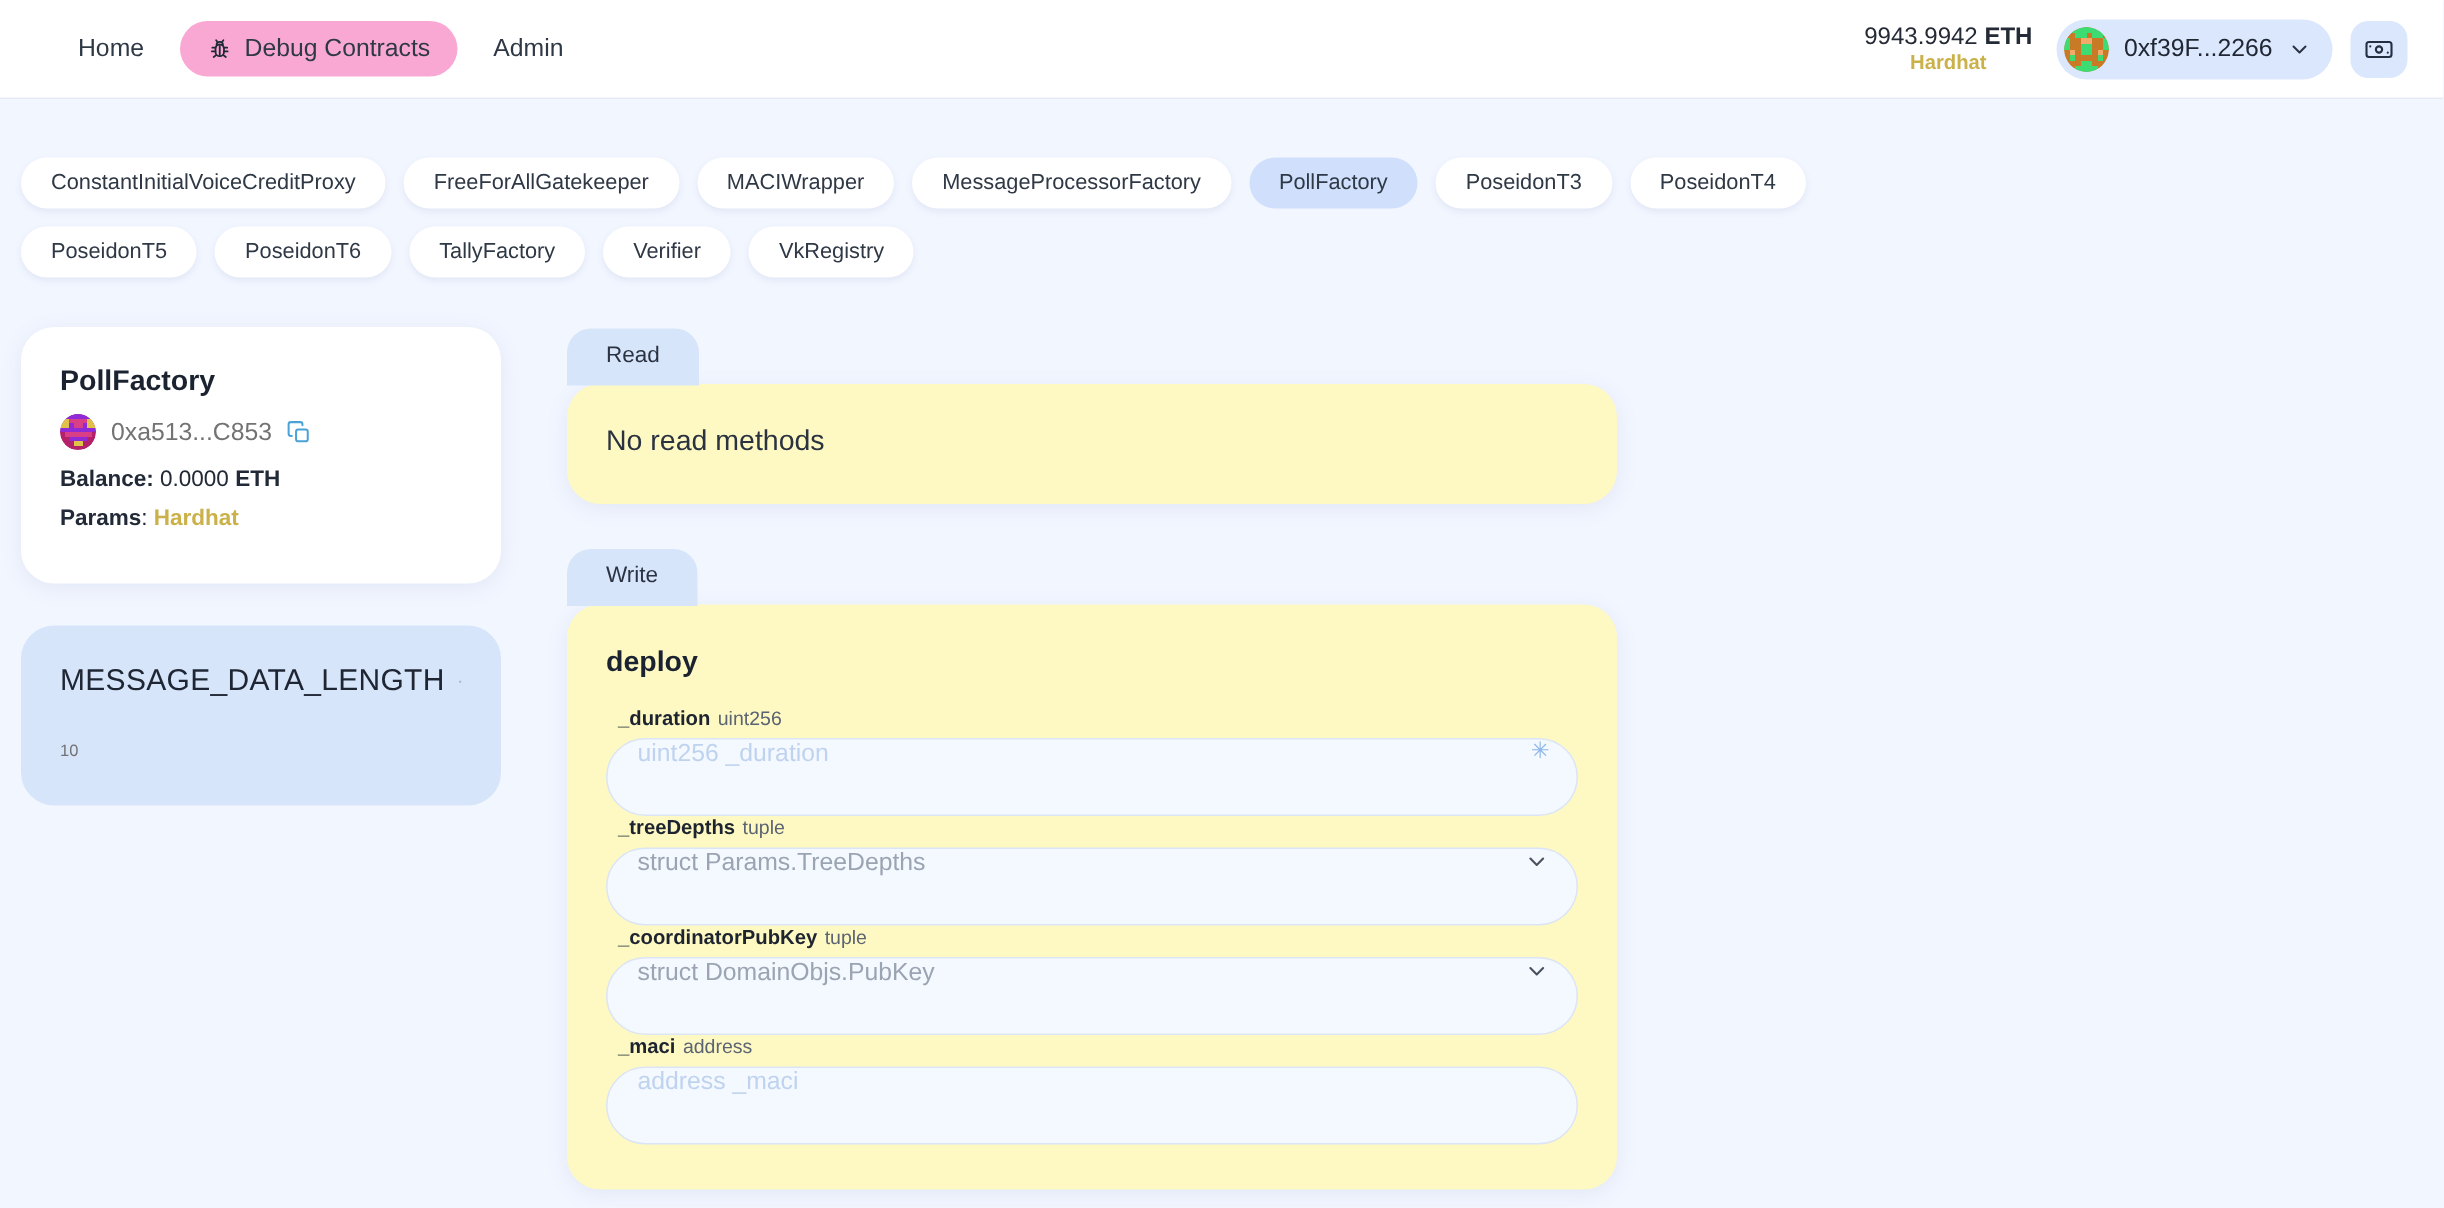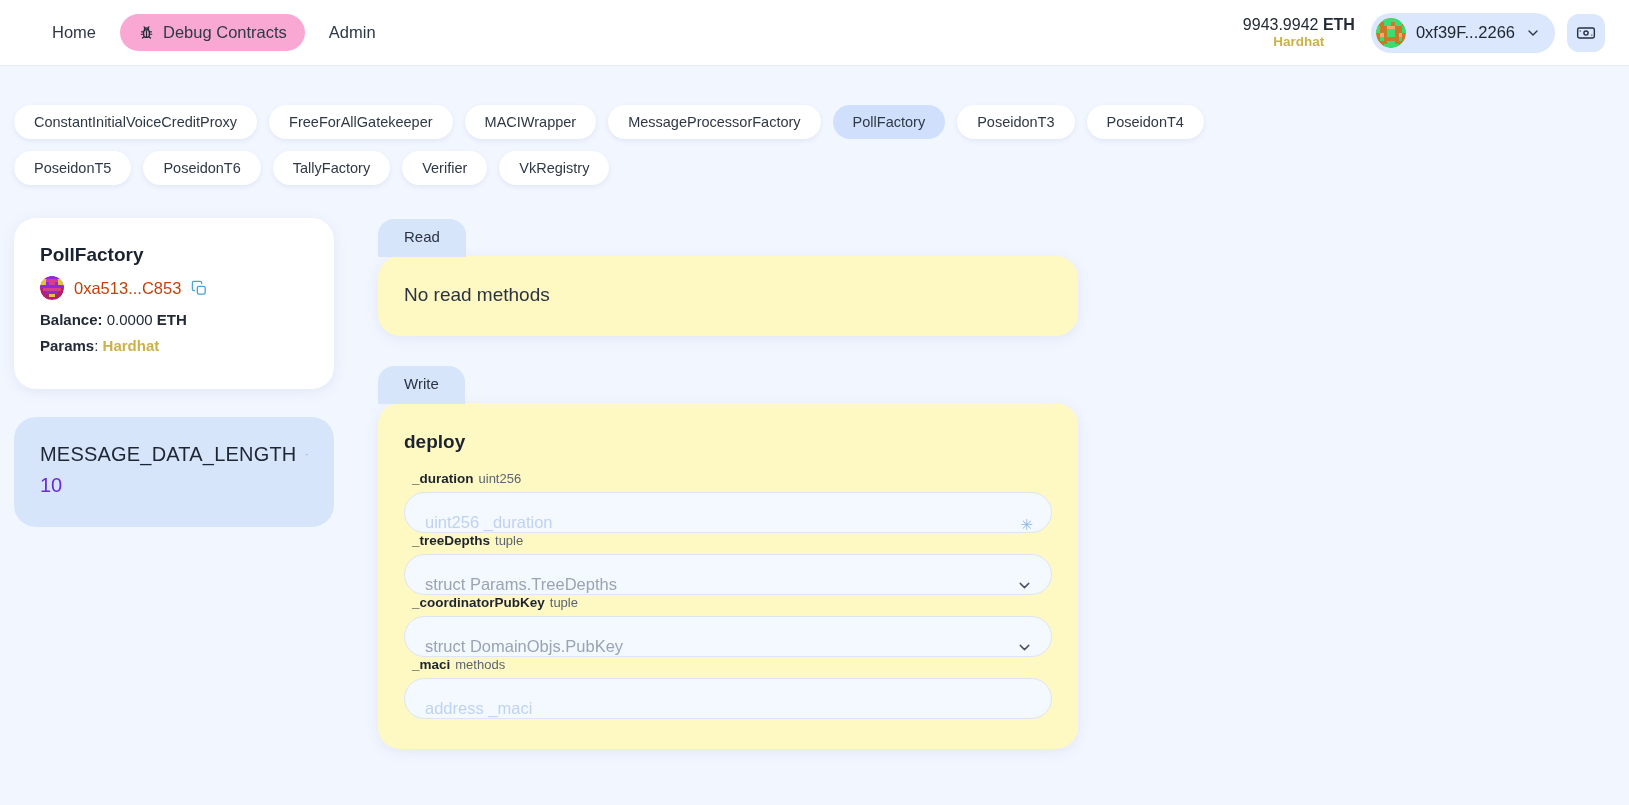--- a/index.html
+++ b/index.html
@@ -92,39 +92,39 @@
   .sidebar { width: 320px; flex: none; }
   .card-white {
     background: #fff;
     border-radius: 22px;
     padding: 26px 0 26px 26px;
     box-shadow: 0 3px 14px rgba(90,110,170,.10);
   }
   .contract-name { font-size: 19px; font-weight: 700; color: #1b2330; margin-bottom: 10px; }
   .addr-row { display: flex; align-items: center; gap: 10px; margin-bottom: 11px; }
   .addr-blockie { width: 24px; height: 24px; border-radius: 50%; flex:none; }
-  .addr-text { font-size: 16.5px; color: #c2410c; }
+  .addr-text { font-size: 16.5px; color: #737373; }
   .copy-ico { width: 17px; height: 17px; color: #4aa3d6; cursor: pointer; }
   .kv { font-size: 15px; color: #222a37; margin-bottom: 9px; }
   .kv b { font-weight: 700; }
   .kv .net { color: #cbb14a; font-weight: 600; }
 
   .card-blue {
     margin-top: 28px;
     background: #d7e5fb;
     border-radius: 22px;
     padding: 26px 26px 30px 26px;
     min-height: 110px;
   }
   .var-title {
     display: flex; align-items: center; gap: 10px;
     font-size: 20px; color: #1e2533; letter-spacing: .2px;
   }
   .refresh-ico { width: 15px; height: 15px; color: #4a6fa5; cursor: pointer; }
-  .var-value { margin-top: 8px; font-size: 20px; color: #6d28d9; }
+  .var-value { margin-top: 29px; font-size: 11px; color: #737373; }
 
   
   .main { width: 700px; flex: none; }
   .sect-tab {
     display: inline-block;
     background: #d7e5fb;
     border-radius: 16px 16px 0 0;
     padding: 9px 26px 12px 26px;
     font-size: 15px;
     color: #2b3342;
@@ -143,25 +143,25 @@
 
   .sect-gap { height: 29px; }
 
   .fn-title { font-size: 19px; font-weight: 700; color: #1b2330; margin-bottom: 18px; }
 
   .field { margin-bottom: 0; }
   .field-label { font-size: 13.5px; color: #1d2430; margin: 0 0 6px 8px; font-weight: 600; }
   .field-label .ftype { font-weight: 400; color: #5b6472; margin-left: 5px; font-size: 13px; }
 
   .input-shell {
-    display: flex; align-items: flex-end;
+    display: flex; align-items: flex-start;
     background: #f4f8ff;
     border: 1px solid #dbe5f5;
     border-radius: 999px;
-    height: 41px;
+    height: 52px;
     padding: 0 18px 0 20px;
   }
   .input-shell input {
     flex: 1 1 auto;
     border: none; outline: none; background: transparent;
     font-family: "Liberation Sans", sans-serif;
     font-size: 16.5px;
     color: #2a3240;
   }
   .input-shell input::placeholder { color: #bfd3ef; }
@@ -355,21 +355,21 @@
           <div class="field">
             <div class="field-label"><span>_coordinatorPubKey</span><span class="ftype">tuple</span></div>
             <div class="input-shell sel">
               <input type="text" placeholder="struct DomainObjs.PubKey" style="">
               <svg class="down-ico" viewBox="0 0 24 24" fill="none" stroke="currentColor" stroke-width="2" stroke-linecap="round" stroke-linejoin="round">
                 <polyline points="6 9 12 15 18 9"></polyline>
               </svg>
             </div>
           </div>
           <div class="field">
-            <div class="field-label"><span>_maci</span><span class="ftype">methods</span></div>
+            <div class="field-label"><span>_maci</span><span class="ftype">address</span></div>
             <div class="input-shell">
               <input type="text" placeholder="address _maci" style="">
             </div>
           </div>
         </div>
     </div>
 
   </main>
 </div>
 

